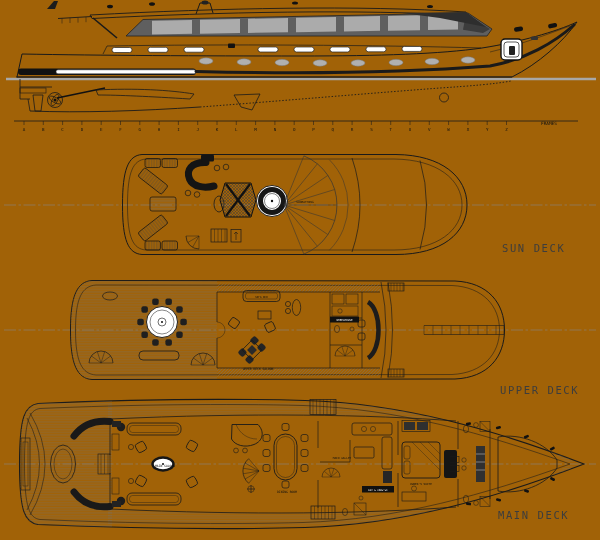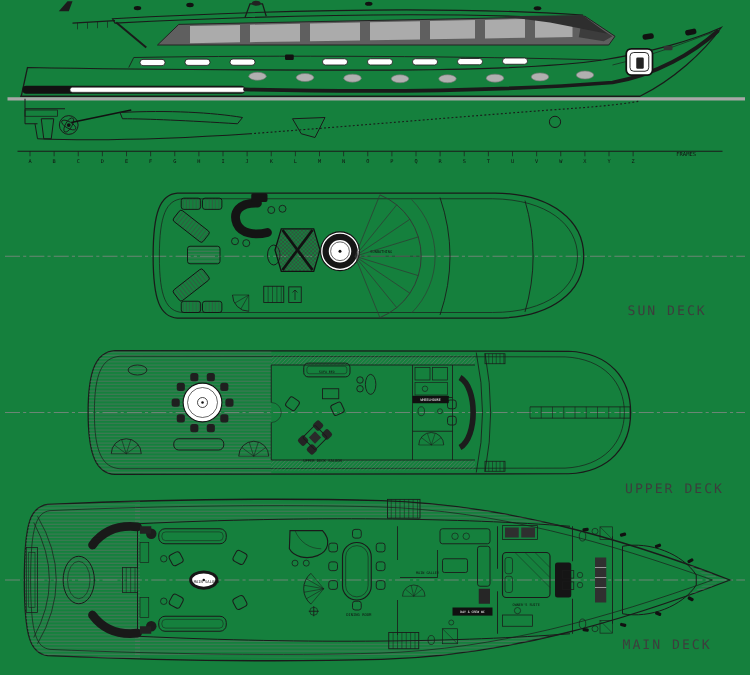--- a/index.html
+++ b/index.html
@@ -1,16 +1,16 @@
 <!DOCTYPE html>
 <html><head>
 <meta charset="utf-8">
 <style>
   html,body{margin:0;padding:0;background:#fff;}
-  #stage{position:relative;width:600px;height:540px;background:#15803d;overflow:hidden;
+  #stage{position:relative;width:600px;height:540px;background:#a16207;overflow:hidden;
          font-family:"DejaVu Sans Mono",monospace;}
   svg{display:block;}
   .ln{stroke:#1a1a1a;fill:none;}
   .deck-label{font-family:"DejaVu Sans Mono",monospace;font-size:10.5px;letter-spacing:1.6px;fill:#3d3d3d;}
   .tiny{font-family:"DejaVu Sans Mono",monospace;fill:#111;}
   .tinyw{font-family:"DejaVu Sans Mono",monospace;fill:#fff;}
 </style>
 </head>
 <body>
 

